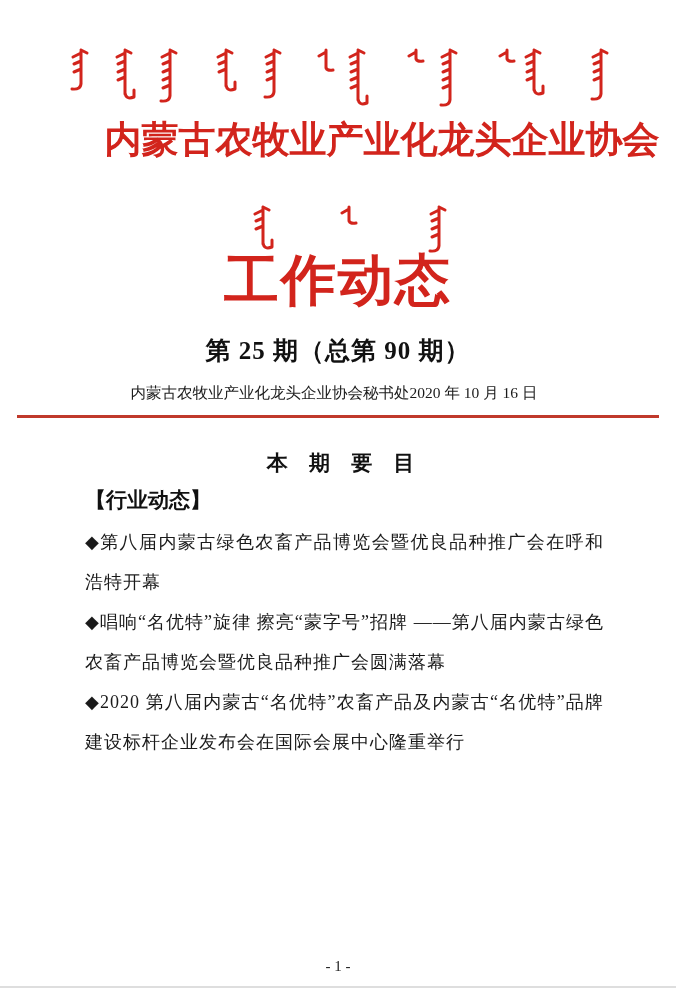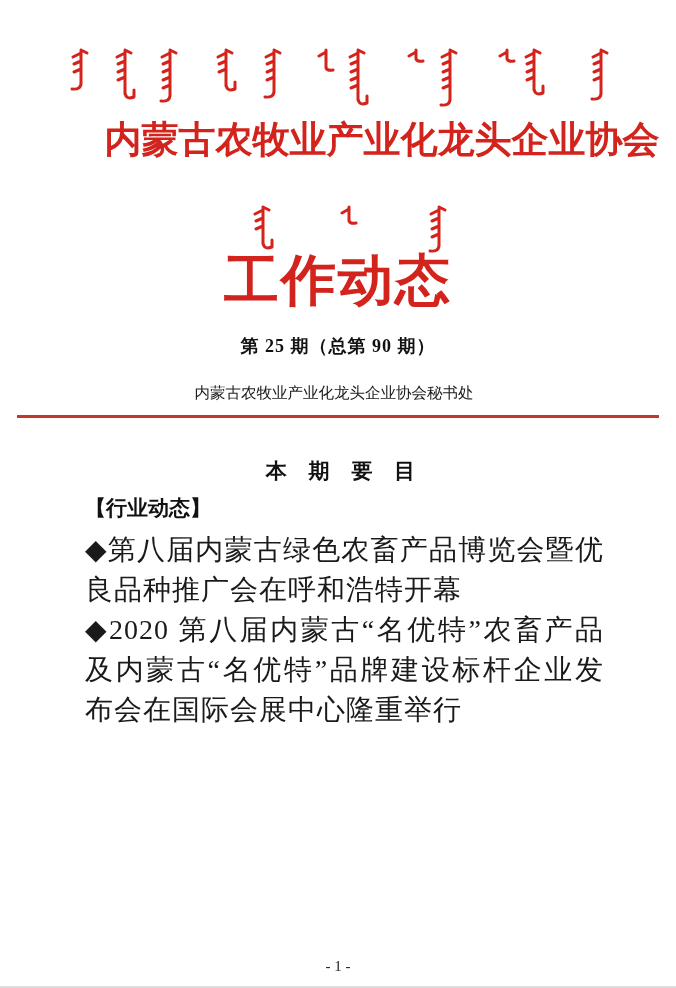--- a/index.html
+++ b/index.html
@@ -34,58 +34,58 @@
   .main-title {
     position: absolute; top: 244px; left: 0; width: 100%;
     text-align: center;
     font-size: 55px; font-weight: bold;
     letter-spacing: 2px;
     font-family: "Liberation Serif", "DejaVu Serif", serif;
   }
   .issue-line {
     position: absolute; top: 334px; left: 0; width: 100%;
     text-align: center;
-    font-size: 18px; font-weight: bold;
+    font-size: 25px; font-weight: bold;
     color: #111111;
     letter-spacing: 1px;
   }
   .pub-row {
     position: absolute; top: 383px; left: 80px; right: 88px;
     display: flex; justify-content: center;
     font-size: 15.5px;
     color: #1a1a1a;
   }
   .divider {
     position: absolute; top: 415px; left: 17px; width: 642px; height: 3px;
   }
   
   .toc {
     position: absolute; top: 419px; left: 0; width: 676px;
     padding: 0 72px 0 85px;
     box-sizing: border-box;
   }
   .toc-title {
-    margin-top: 38px;
+    margin-top: 30px;
     text-align: center;
     font-size: 21px; font-weight: bold;
     letter-spacing: 8px;
-    font-family: Liberation Sans, sans-serif;
+    font-family: Liberation Serif, serif;
     color: #111111;
   }
   .sec-heading {
     margin-top: 5px;
     line-height: 40px;
     font-size: 21px; font-weight: bold;
     font-family: Liberation Mono, monospace;
     color: #111111;
   }
   .toc-item {
     margin: 0;
     line-height: 40px;
-    font-size: 28px;
+    font-size: 18px;
     letter-spacing: 1px;
     text-align: justify;
     text-align-last: left;
     color: #1a1a1a;
   }
   .item-gap { margin-top: 21px; }
   
   .page-number {
     position: absolute; bottom: 13px; left: 0; width: 100%;
     text-align: center;
@@ -150,29 +150,31 @@
       </div>
 
     <div class="org-title" style="color: rgb(210, 36, 28); padding-left: 44px;">内蒙古农牧业产业化龙头企业协会</div>
 
     <div class="main-title" style="color: rgb(210, 36, 28);">工作动态</div>
 
     <div class="issue-line">第 25 期（总第 90 期）</div>
 
     <div class="pub-row">
       <span>内蒙古农牧业产业化龙头企业协会秘书处</span>
+      <span>2020 年 10 月 16 日</span>
     </div>
 
     <div class="divider" id="red-divider" style="background: rgb(192, 57, 43);"></div>
   </div>
 
   <div class="toc">
     <div class="toc-title">本 期 要 目</div>
 
     <div class="sec-heading">【行业动态】</div>
     <p class="toc-item">◆第八届内蒙古绿色农畜产品博览会暨优良品种推广会在呼和浩特开幕</p>
+    <p class="toc-item">◆唱响“名优特”旋律 擦亮“蒙字号”招牌 ——第八届内蒙古绿色农畜产品博览会暨优良品种推广会圆满落幕</p>
 
     <p class="toc-item">◆2020 第八届内蒙古“名优特”农畜产品及内蒙古“名优特”品牌建设标杆企业发布会在国际会展中心隆重举行</p>
   </div>
 
   <div class="page-number">- 1 -</div>
 
 </div>
 
 </body></html>

